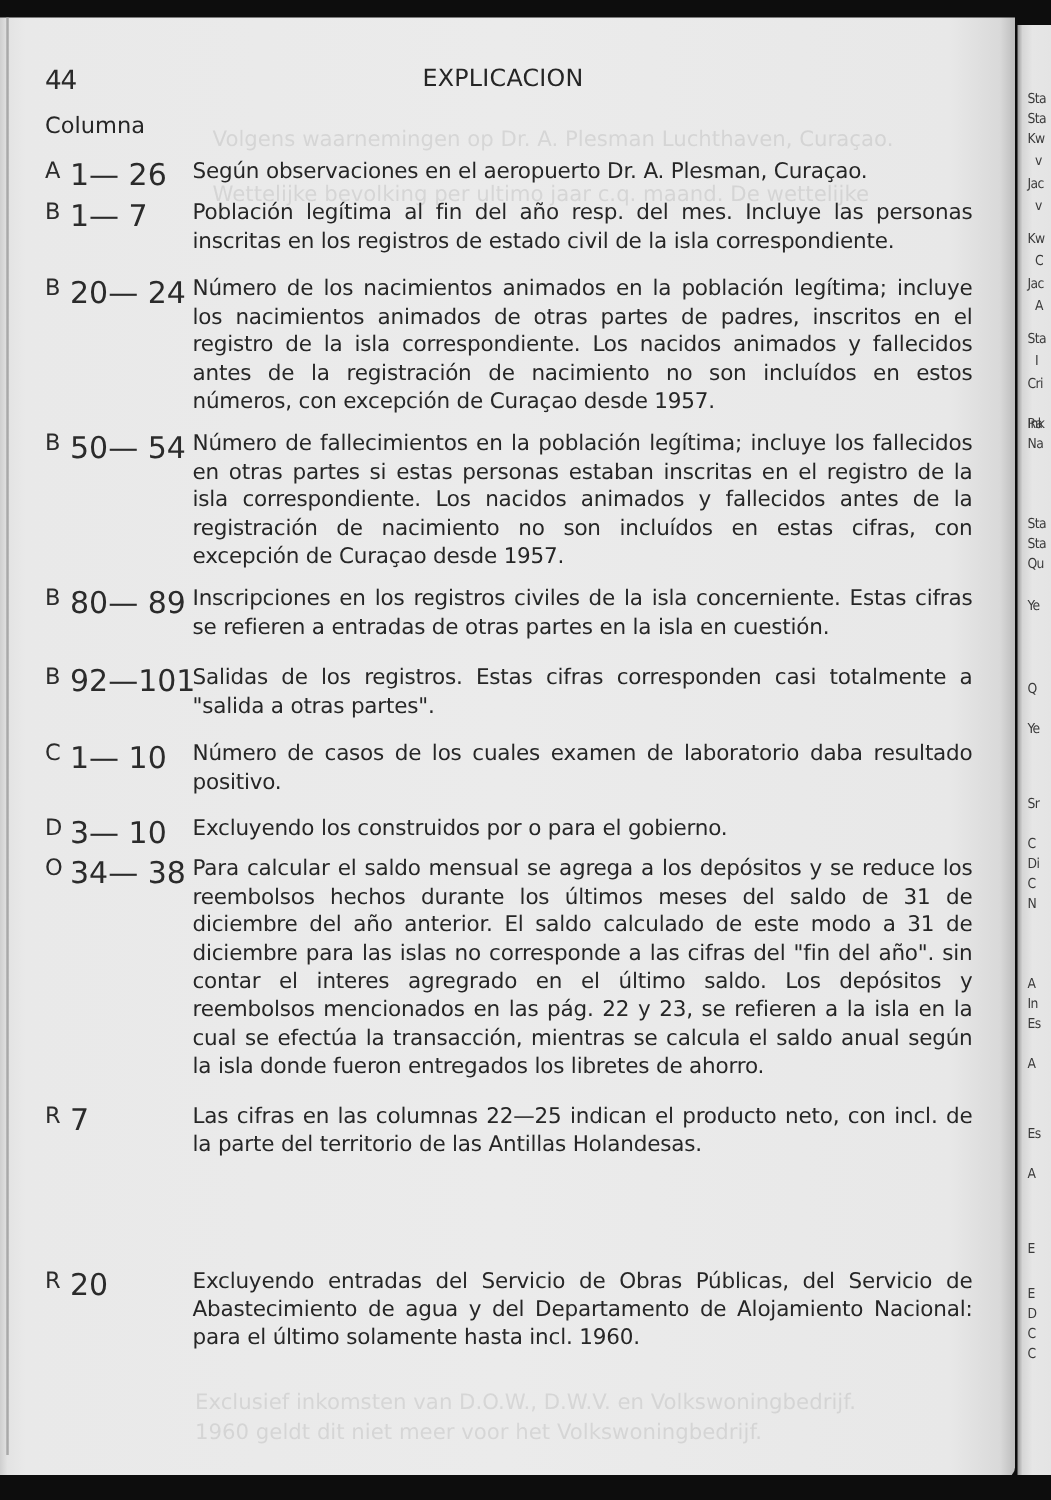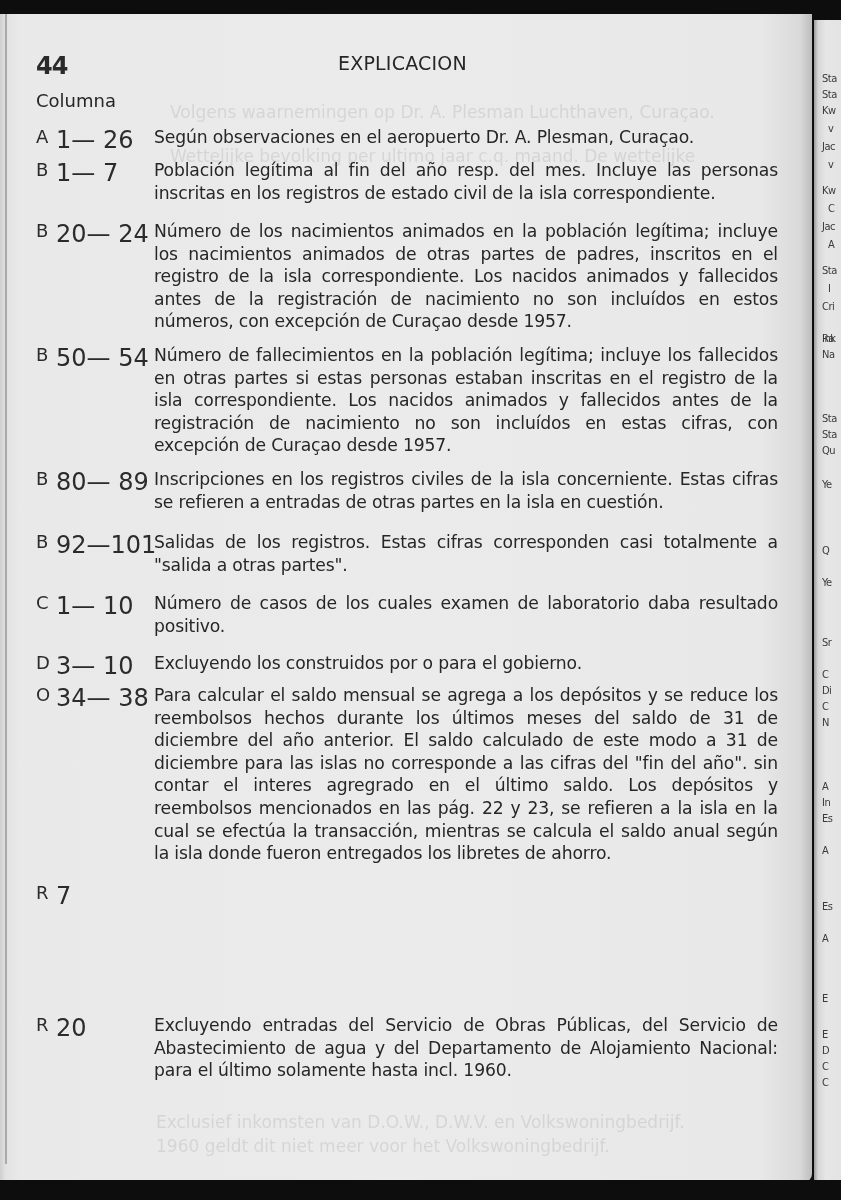--- a/index.html
+++ b/index.html
@@ -24,21 +24,21 @@
     background: linear-gradient(90deg, #9a9a9a 0px, #d6d6d6 4px, #e6e6e6 12px, #e4e4e4 27px);
     overflow: hidden;
   }
   .next-page .frag {
     position: absolute; left: 8px; font-size: 11px; color: #3a3a3a;
     white-space: nowrap; font-family: "DejaVu Sans Condensed", "DejaVu Sans", sans-serif;
     letter-spacing: -0.5px;
   }
   .page-number {
     position: absolute; left: 36px; top: 38px;
-    font-size: 24px; color: #2a2a2a; font-weight: bold; letter-spacing: -1px;
+    font-size: 21px; color: #2a2a2a; font-weight: normal; letter-spacing: -1px;
   }
   .page-title {
     position: absolute; left: 338px; top: 38px;
     font-size: 19px; color: #262626; letter-spacing: 0.2px;
   }
   .section-label {
     position: absolute; left: 36px; top: 76px;
     font-size: 18px; color: #262626;
   }
   .entry { position: absolute; left: 0; width: 780px; }
@@ -148,20 +148,21 @@
     <span class="col-range">34— 38</span>
     <div class="desc">
       <p>Para calcular el saldo mensual se agrega a los depósitos y se reduce los reembolsos hechos durante los últimos meses del saldo de 31 de diciembre del año anterior. El saldo calculado de este modo a 31 de diciembre para las islas no corresponde a las cifras del "fin del año". sin contar el interes agregrado en el último saldo. Los depósitos y reembolsos mencionados en las pág. 22 y 23, se refieren a la isla en la cual se efectúa la transacción, mientras se calcula el saldo anual según la isla donde fueron entregados los libretes de ahorro.</p>
     </div>
   </div>
 
   <div class="entry" style="top:868px;">
     <span class="col-letter">R</span>
     <span class="col-range">7</span>
     <div class="desc">
+      <p>Las cifras en las columnas 22—25 indican el producto neto, con incl. de la parte del territorio de las Antillas Holandesas.</p>
     </div>
   </div>
 
   <div class="entry" style="top:1000px;">
     <span class="col-letter">R</span>
     <span class="col-range">20</span>
     <div class="desc">
       <p>Excluyendo entradas del Servicio de Obras Públicas, del Servicio de Abastecimiento de agua y del Departamento de Alojamiento Nacional: para el último solamente hasta incl. 1960.</p>
     </div>
   </div>

